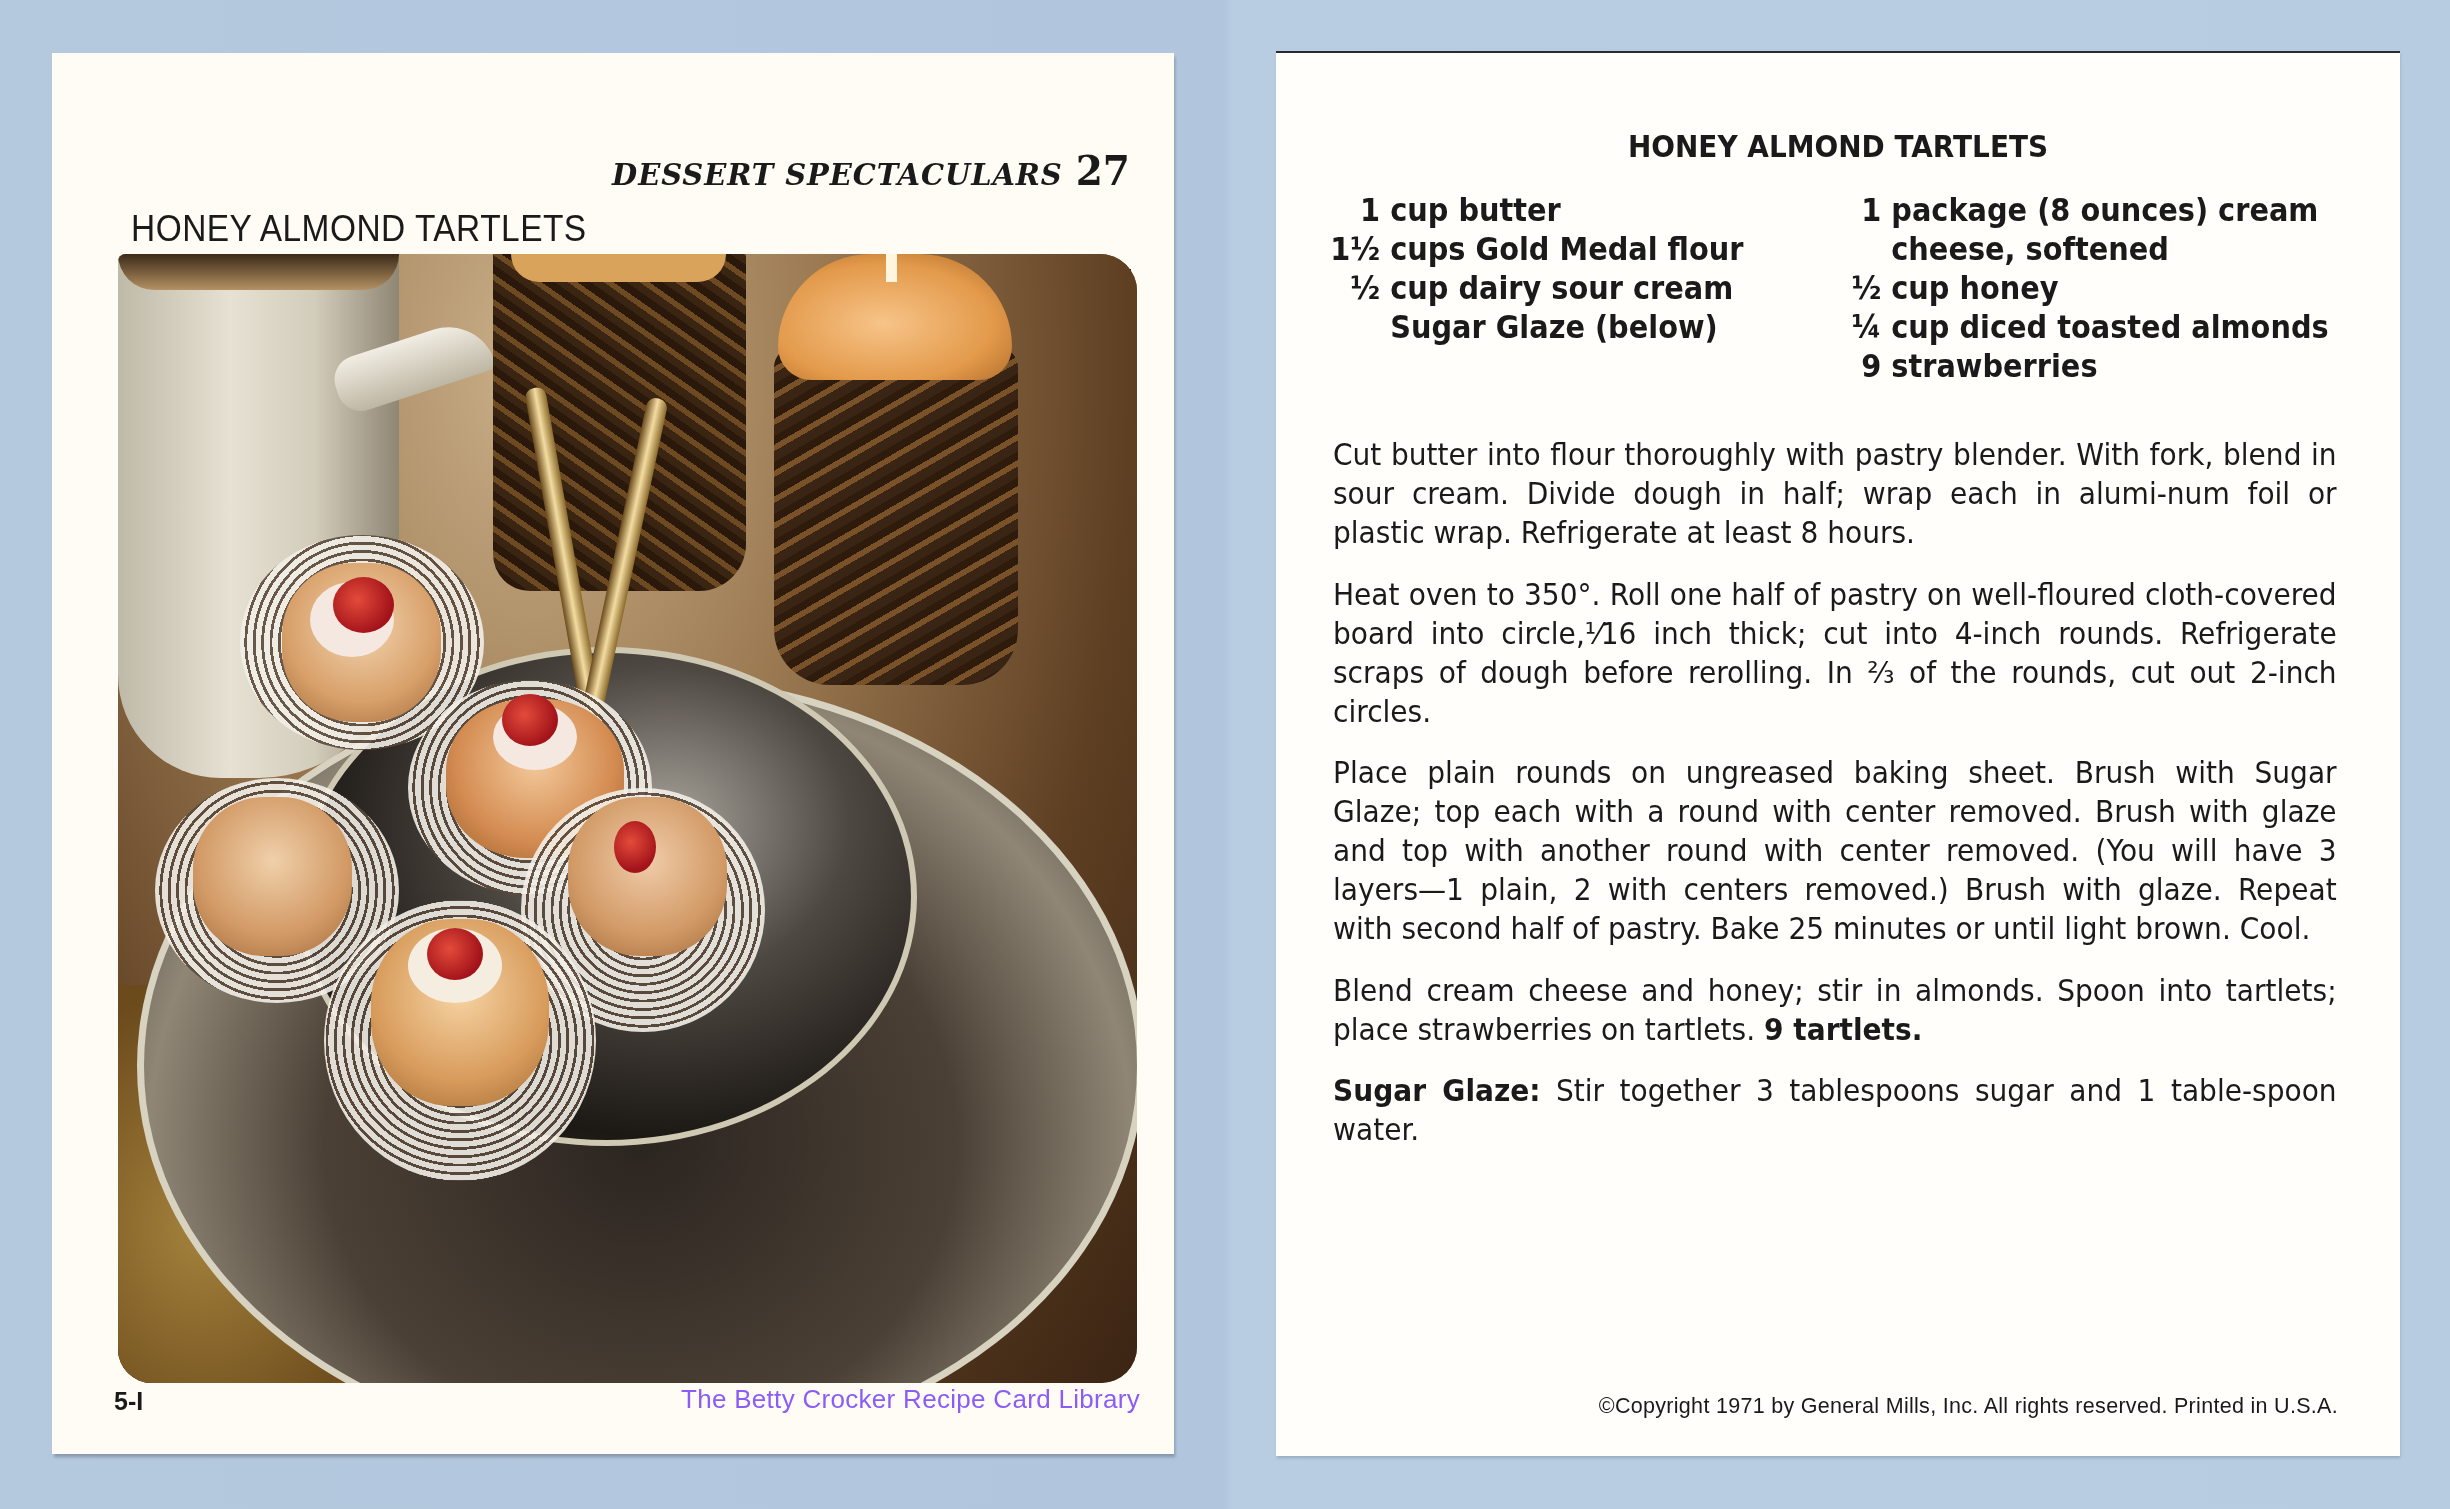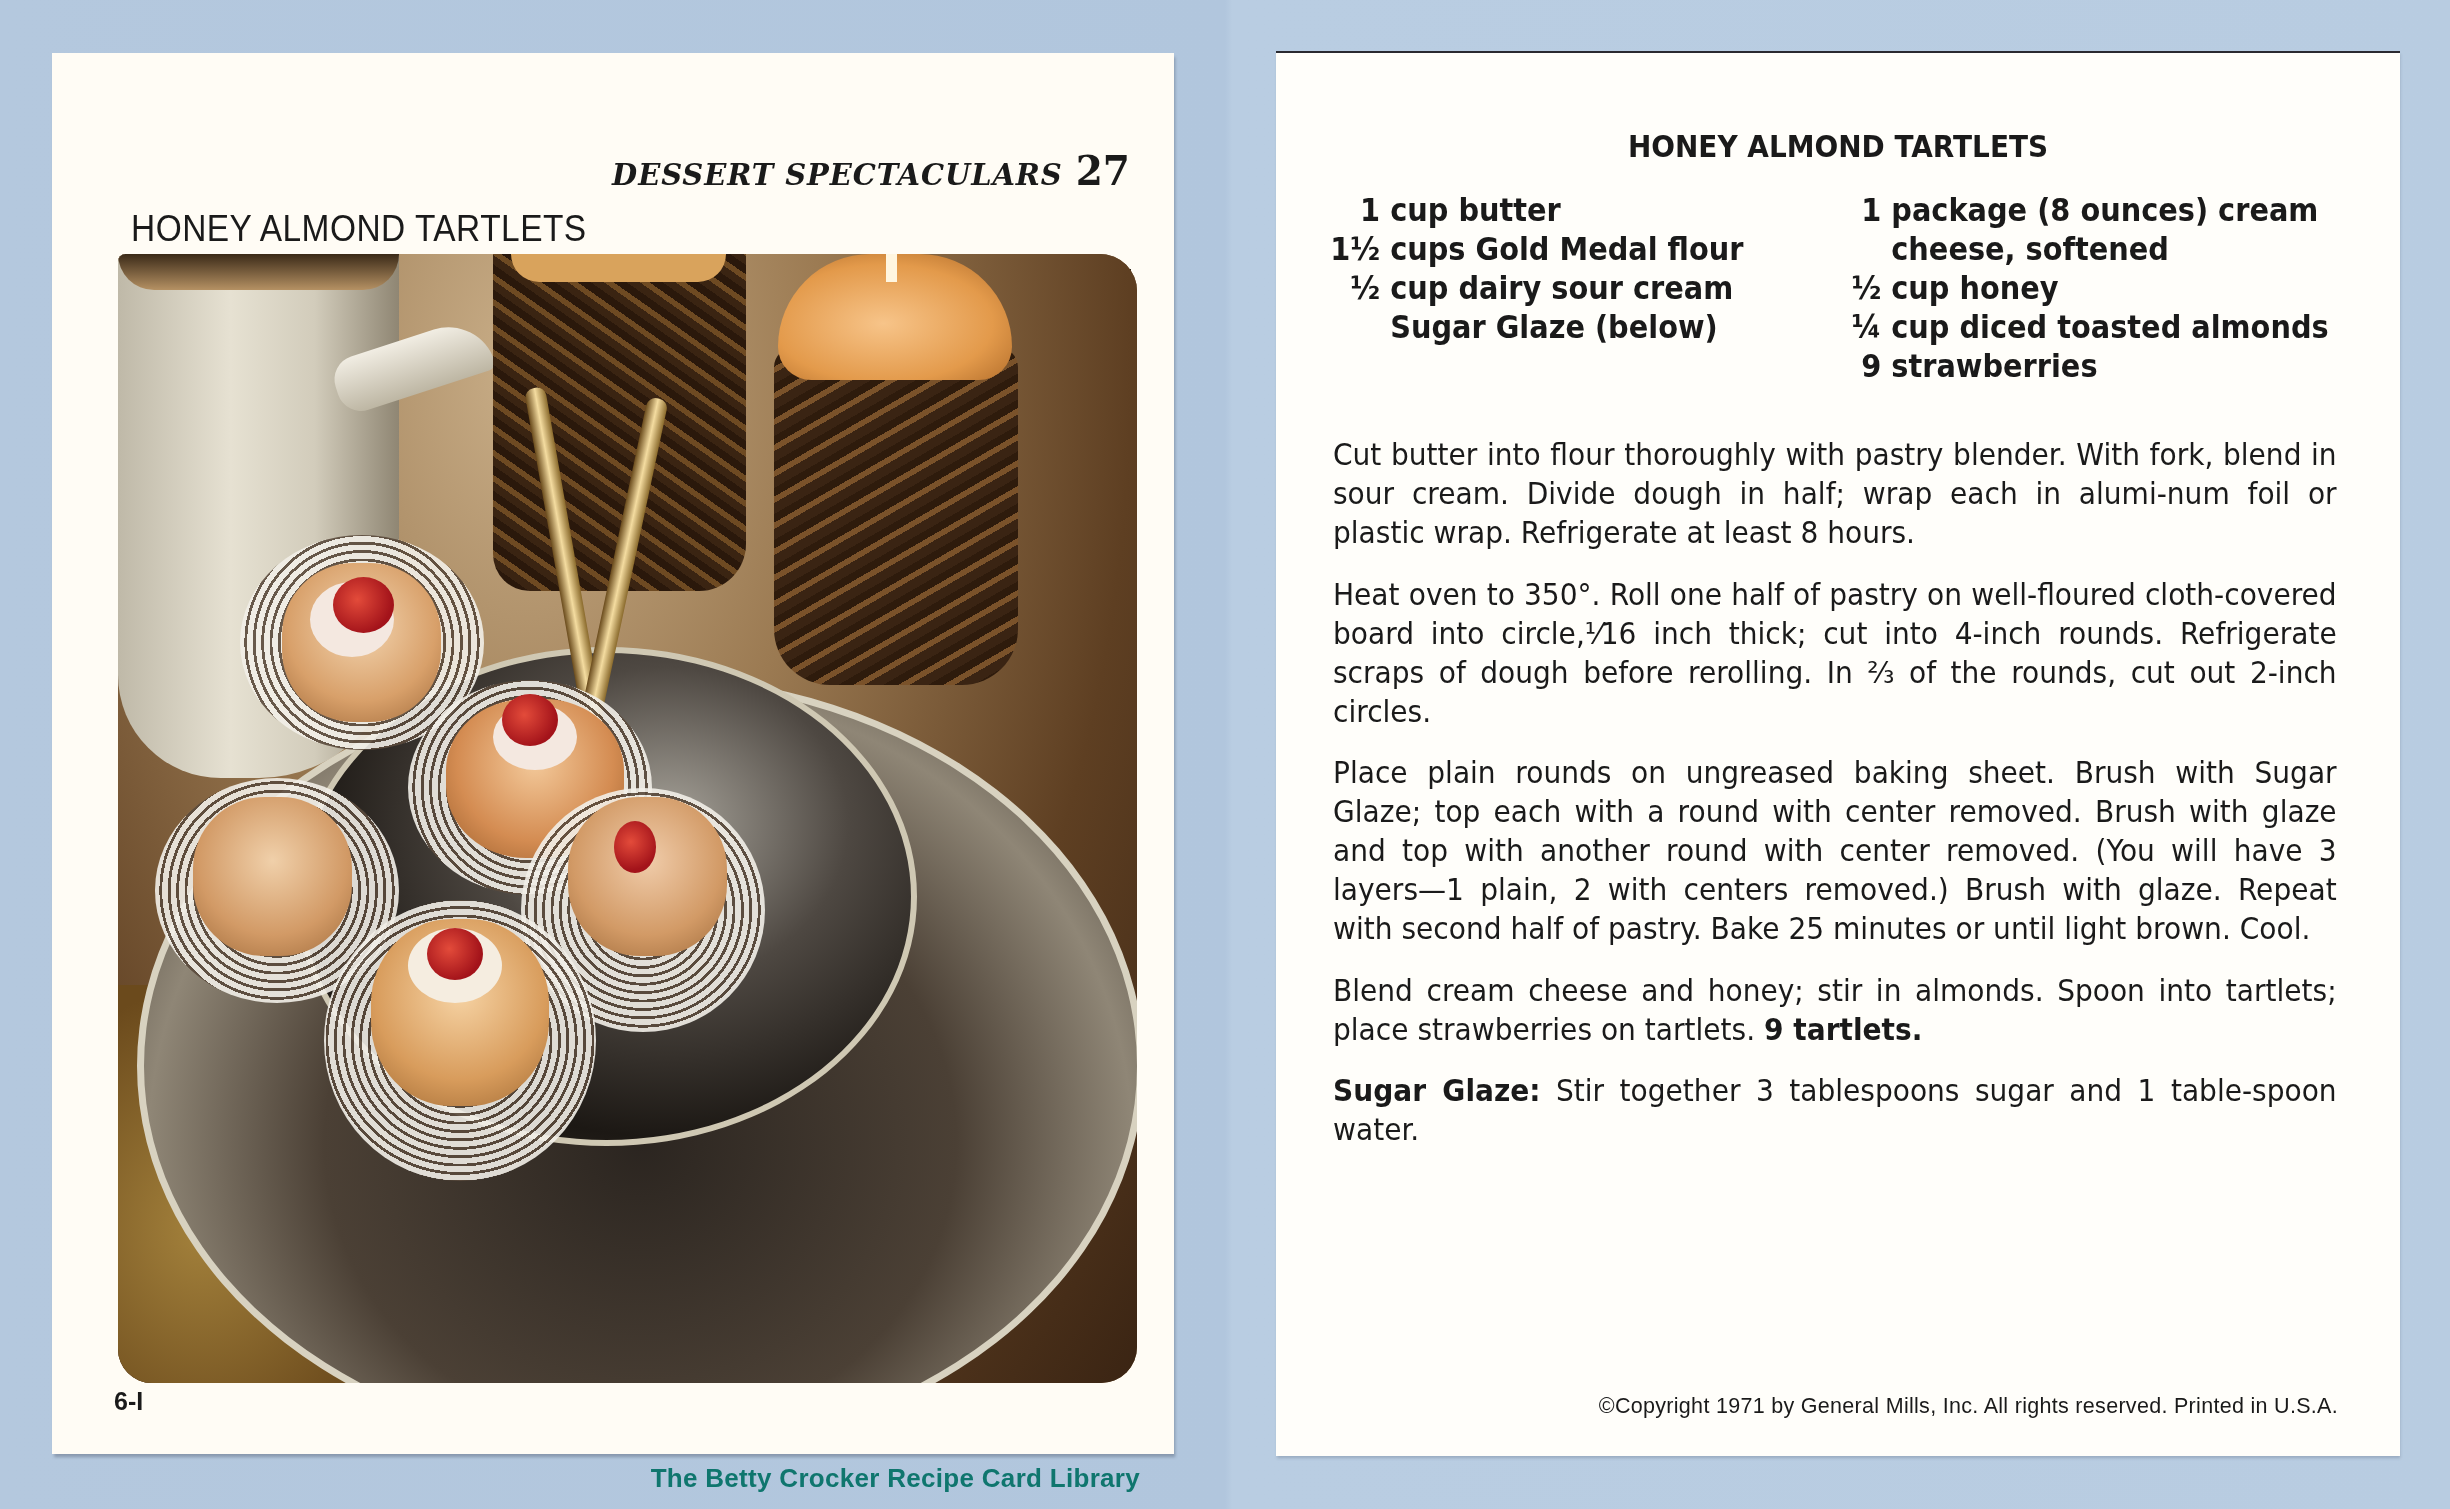--- a/index.html
+++ b/index.html
@@ -15,22 +15,22 @@
           font-weight:bold;font-style:italic;font-size:29px;letter-spacing:0.9px;transform:scaleY(1.05);}
   .series .num{font-style:normal;font-size:39px;margin-left:13px;letter-spacing:0;}
   .front-title{position:absolute;left:79px;top:155px;font-family:"Liberation Sans",sans-serif;
                font-size:36px;font-weight:normal;letter-spacing:0.5px;transform:scaleX(.93);transform-origin:left;}
   .rule{position:absolute;left:73px;top:216px;width:1006px;height:3.7px;background:#1a1a1a;}
   .photo{position:absolute;left:66px;top:201px;width:1019px;height:1129px;border-radius:7.5px 37px 36px 34px;
          overflow:hidden;background:#6b4a28;}
   .photo div{position:absolute;}
   .front-foot-left{position:absolute;left:62px;top:1334px;font-family:"Liberation Sans",sans-serif;
                    font-weight:bold;font-size:25px;}
-  .front-foot-right{position:absolute;right:34px;top:1410px;font-family:"Liberation Sans",sans-serif;
-                    font-weight:bold;font-size:26px;letter-spacing:0.3px;color:#0f766e;}
+  .front-foot-right{position:absolute;right:34px;top:1331px;font-family:"Liberation Sans",sans-serif;
+                    font-weight:normal;font-size:26px;letter-spacing:0.3px;color:#8b5cf6;}
   .back-title{position:absolute;left:0;width:1124px;top:75px;text-align:center;font-weight:bold;
               font-family:"DejaVu Sans",sans-serif;font-size:31px;transform:scaleX(.9);}
   .ing{position:absolute;top:138px;font-weight:bold;font-size:32px;line-height:39px;}
   .ing-row{display:flex;white-space:nowrap;transform:scaleX(.9);transform-origin:left;}
   .ing-row .amt{display:inline-block;text-align:right;}
   .ing-row .name{margin-left:11.2px;}
   #ing-left{left:42px;}
   #ing-left .amt{width:69px;}
   #ing-right{left:553px;}
   #ing-right .amt{width:58px;}
@@ -91,21 +91,21 @@
     <div style="left:403px;top:534px;width:244px;height:244px;border-radius:50%;background:repeating-radial-gradient(circle,#f2efe8 0 5.6px,#5a4a3c 5.6px 8.4px);opacity:.9;"></div>
     <div style="left:450px;top:543px;width:159px;height:159px;border-radius:45%;background:radial-gradient(circle at 50% 40%,#f0ccaa,#d29a66 60%,#9e6a3a);"></div>
     <div style="left:496px;top:567px;width:42px;height:52px;border-radius:50%;background:radial-gradient(circle at 40% 40%,#e34b3a,#a3131a 70%);"></div>
 
     <div style="left:206px;top:646px;width:272px;height:281px;border-radius:50%;background:repeating-radial-gradient(circle,#f2efe8 0 5.6px,#5a4a3c 5.6px 8.4px);opacity:.9;"></div>
     <div style="left:253px;top:665px;width:178px;height:187px;border-radius:45%;background:radial-gradient(circle at 50% 40%,#f6d3a4,#d89c5c 60%,#a06a34);"></div>
     <div style="left:290px;top:674px;width:94px;height:75px;border-radius:50%;background:#f5ede0;"></div>
     <div style="left:309px;top:674px;width:56px;height:52px;border-radius:50%;background:radial-gradient(circle at 40% 40%,#e34b3a,#a3131a 70%);"></div>
   </div>
 
-  <div class="front-foot-left">6-I</div>
+  <div class="front-foot-left">5-I</div>
   <div class="front-foot-right">The Betty Crocker Recipe Card Library</div>
 </div>
 
 <div class="card" id="card-back">
   <div class="back-title">HONEY ALMOND TARTLETS</div>
 
   <div class="ing" id="ing-left">
     <div class="ing-row">
         <span class="amt">1</span>
         <span class="name">cup butter</span>

